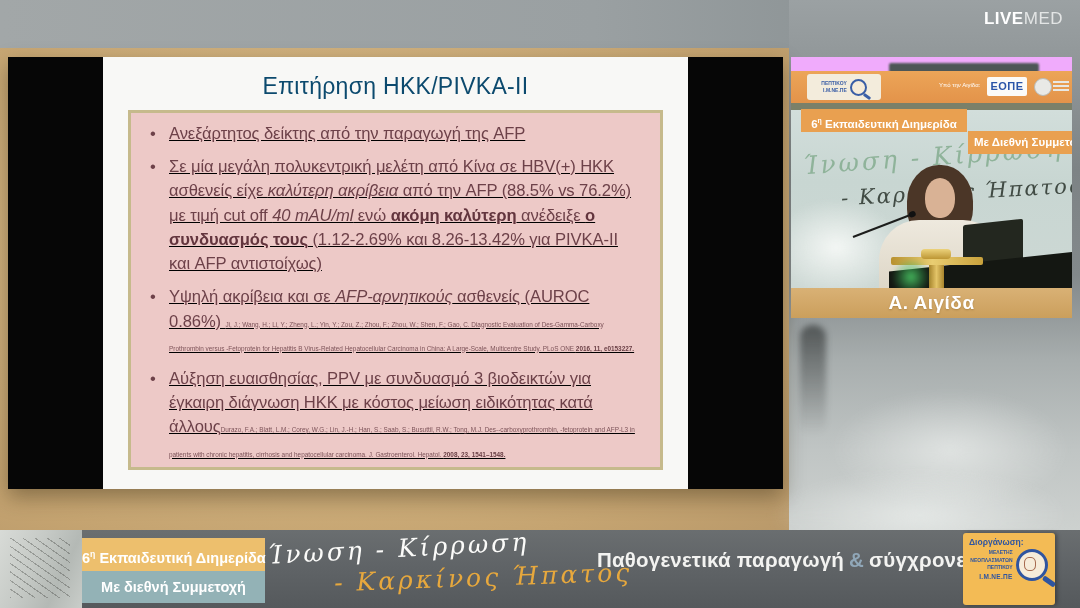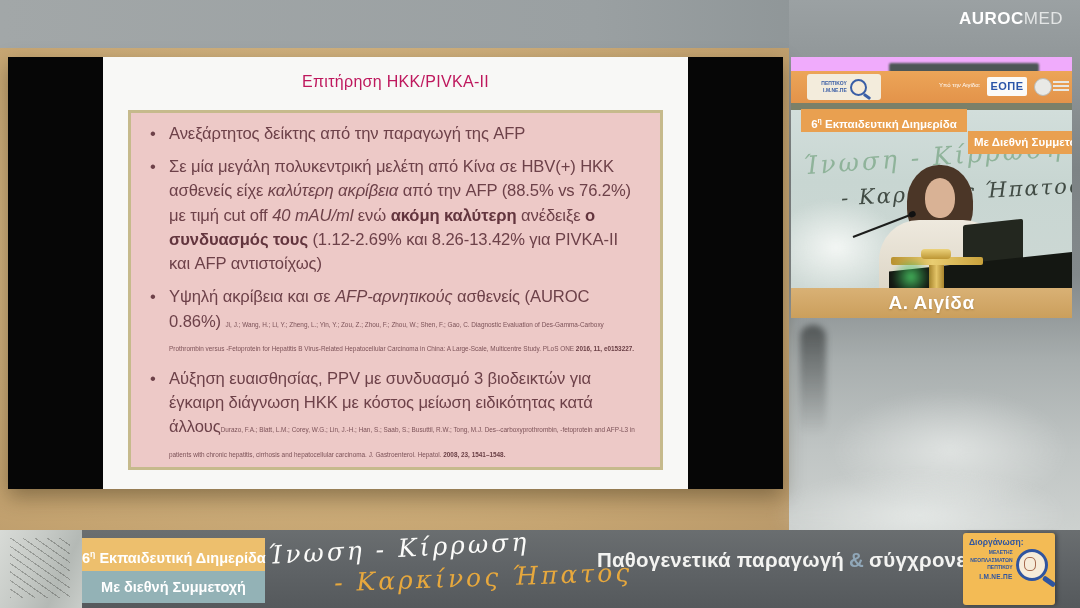--- a/index.html
+++ b/index.html
@@ -30,24 +30,24 @@
     padding-left:24px;text-shadow:0 1px 2px rgba(120,90,40,.35);white-space:nowrap;}
   .livemed{right:17px;top:9px;font-size:17px;letter-spacing:.5px;color:#fff;}
   .livemed .lm-live{font-weight:bold;}
   .livemed .lm-med{font-weight:400;color:#e3e5e5;}
 
   
   .screen{left:8px;top:57px;width:775px;height:432px;background:#060606;
     box-shadow:0 8px 20px rgba(40,30,10,.4);}
   .slide{position:absolute;left:95px;top:0;width:585px;height:432px;background:#f8f8f6;}
   .slide-title{position:absolute;left:0;top:16px;width:100%;text-align:center;
-    color:#be185d;font-size:16px;letter-spacing:.3px;}
+    color:#0c4a6e;font-size:23px;letter-spacing:.3px;}
   .pink-box{position:absolute;left:25px;top:53px;width:535px;height:360px;box-sizing:border-box;
     background:#edc9c7;border:3px solid #c6ba8c;}
-  .bullets{margin:0;padding:9px 24px 0 12px;list-style:none;}
+  .bullets{margin:0;padding:9px 24px 0 12px;list-style:none;text-decoration:underline;}
   .bullets li{position:relative;color:#6d4149;font-size:16.6px;line-height:1.46;
     padding-left:26px;margin-bottom:9px;letter-spacing:-0.1px;}
   .bullets li::before{content:"•";position:absolute;left:7px;top:0;color:#6d4149;}
   .bullets .it{font-style:italic;}
   .bullets .bo{font-weight:bold;color:#63353e;}
   .cite{font-size:6.4px;line-height:1.7;color:#7c5258;letter-spacing:0;}
   .cite b{color:#6b4046;}
 
   
   .video-panel{left:791px;top:57px;width:281px;height:231px;overflow:hidden;background:#f0abfc;}
@@ -153,21 +153,21 @@
 
 <div class="stage">
 
   <div class="abs bg-top"></div>
   <div class="abs bg-right"></div>
   <div class="abs bg-left"></div>
   <div class="abs bg-streak"></div>
   <div class="abs bg-arm1"></div>
   <div class="abs bg-arm2"></div>
 
-  <div class="abs livemed"><span class="lm-live">AUROC</span><span class="lm-med">MED</span></div>
+  <div class="abs livemed"><span class="lm-live">LIVE</span><span class="lm-med">MED</span></div>
 
   <div class="abs screen">
     <div class="slide">
       <div class="slide-title">Επιτήρηση ΗΚΚ/PIVKA-II</div>
       <div class="pink-box">
         <ul class="bullets">
           <li><span>Ανεξάρτητος δείκτης από την παραγωγή της AFP</span></li>
           <li><span>Σε μία μεγάλη πολυκεντρική μελέτη από Κίνα σε HBV(+) ΗΚΚ ασθενείς είχε </span><span class="it">καλύτερη ακρίβεια</span><span> από την AFP (88.5% vs 76.2%) με τιμή cut off </span><span class="it">40 mAU/ml</span><span> ενώ </span><span class="bo">ακόμη καλύτερη</span><span> ανέδειξε </span><span class="bo">ο συνδυασμός τους</span><span> (1.12-2.69% και 8.26-13.42% για PIVKA-II και AFP αντιστοίχως)</span></li>
           <li><span>Υψηλή ακρίβεια και σε </span><span class="it">AFP-αρνητικούς</span><span> ασθενείς (AUROC 0.86%) </span><span class="cite"><span>Ji, J.; Wang, H.; Li, Y.; Zheng, L.; Yin, Y.; Zou, Z.; Zhou, F.; Zhou, W.; Shen, F.; Gao, C. Diagnostic Evaluation of Des-Gamma-Carboxy Prothrombin versus -Fetoprotein for Hepatitis B Virus-Related Hepatocellular Carcinoma in China: A Large-Scale, Multicentre Study. PLoS ONE </span><b>2016, 11, e0153227.</b></span></li>
           <li><span>Αύξηση ευαισθησίας, PPV με συνδυασμό 3 βιοδεικτών για έγκαιρη διάγνωση ΗΚΚ με κόστος μείωση ειδικότητας κατά άλλους</span><span class="cite"><span>Durazo, F.A.; Blatt, L.M.; Corey, W.G.; Lin, J.-H.; Han, S.; Saab, S.; Busuttil, R.W.; Tong, M.J. Des--carboxyprothrombin, -fetoprotein and AFP-L3 in patients with chronic hepatitis, cirrhosis and hepatocellular carcinoma. J. Gastroenterol. Hepatol. </span><b>2008, 23, 1541–1548.</b></span></li>

